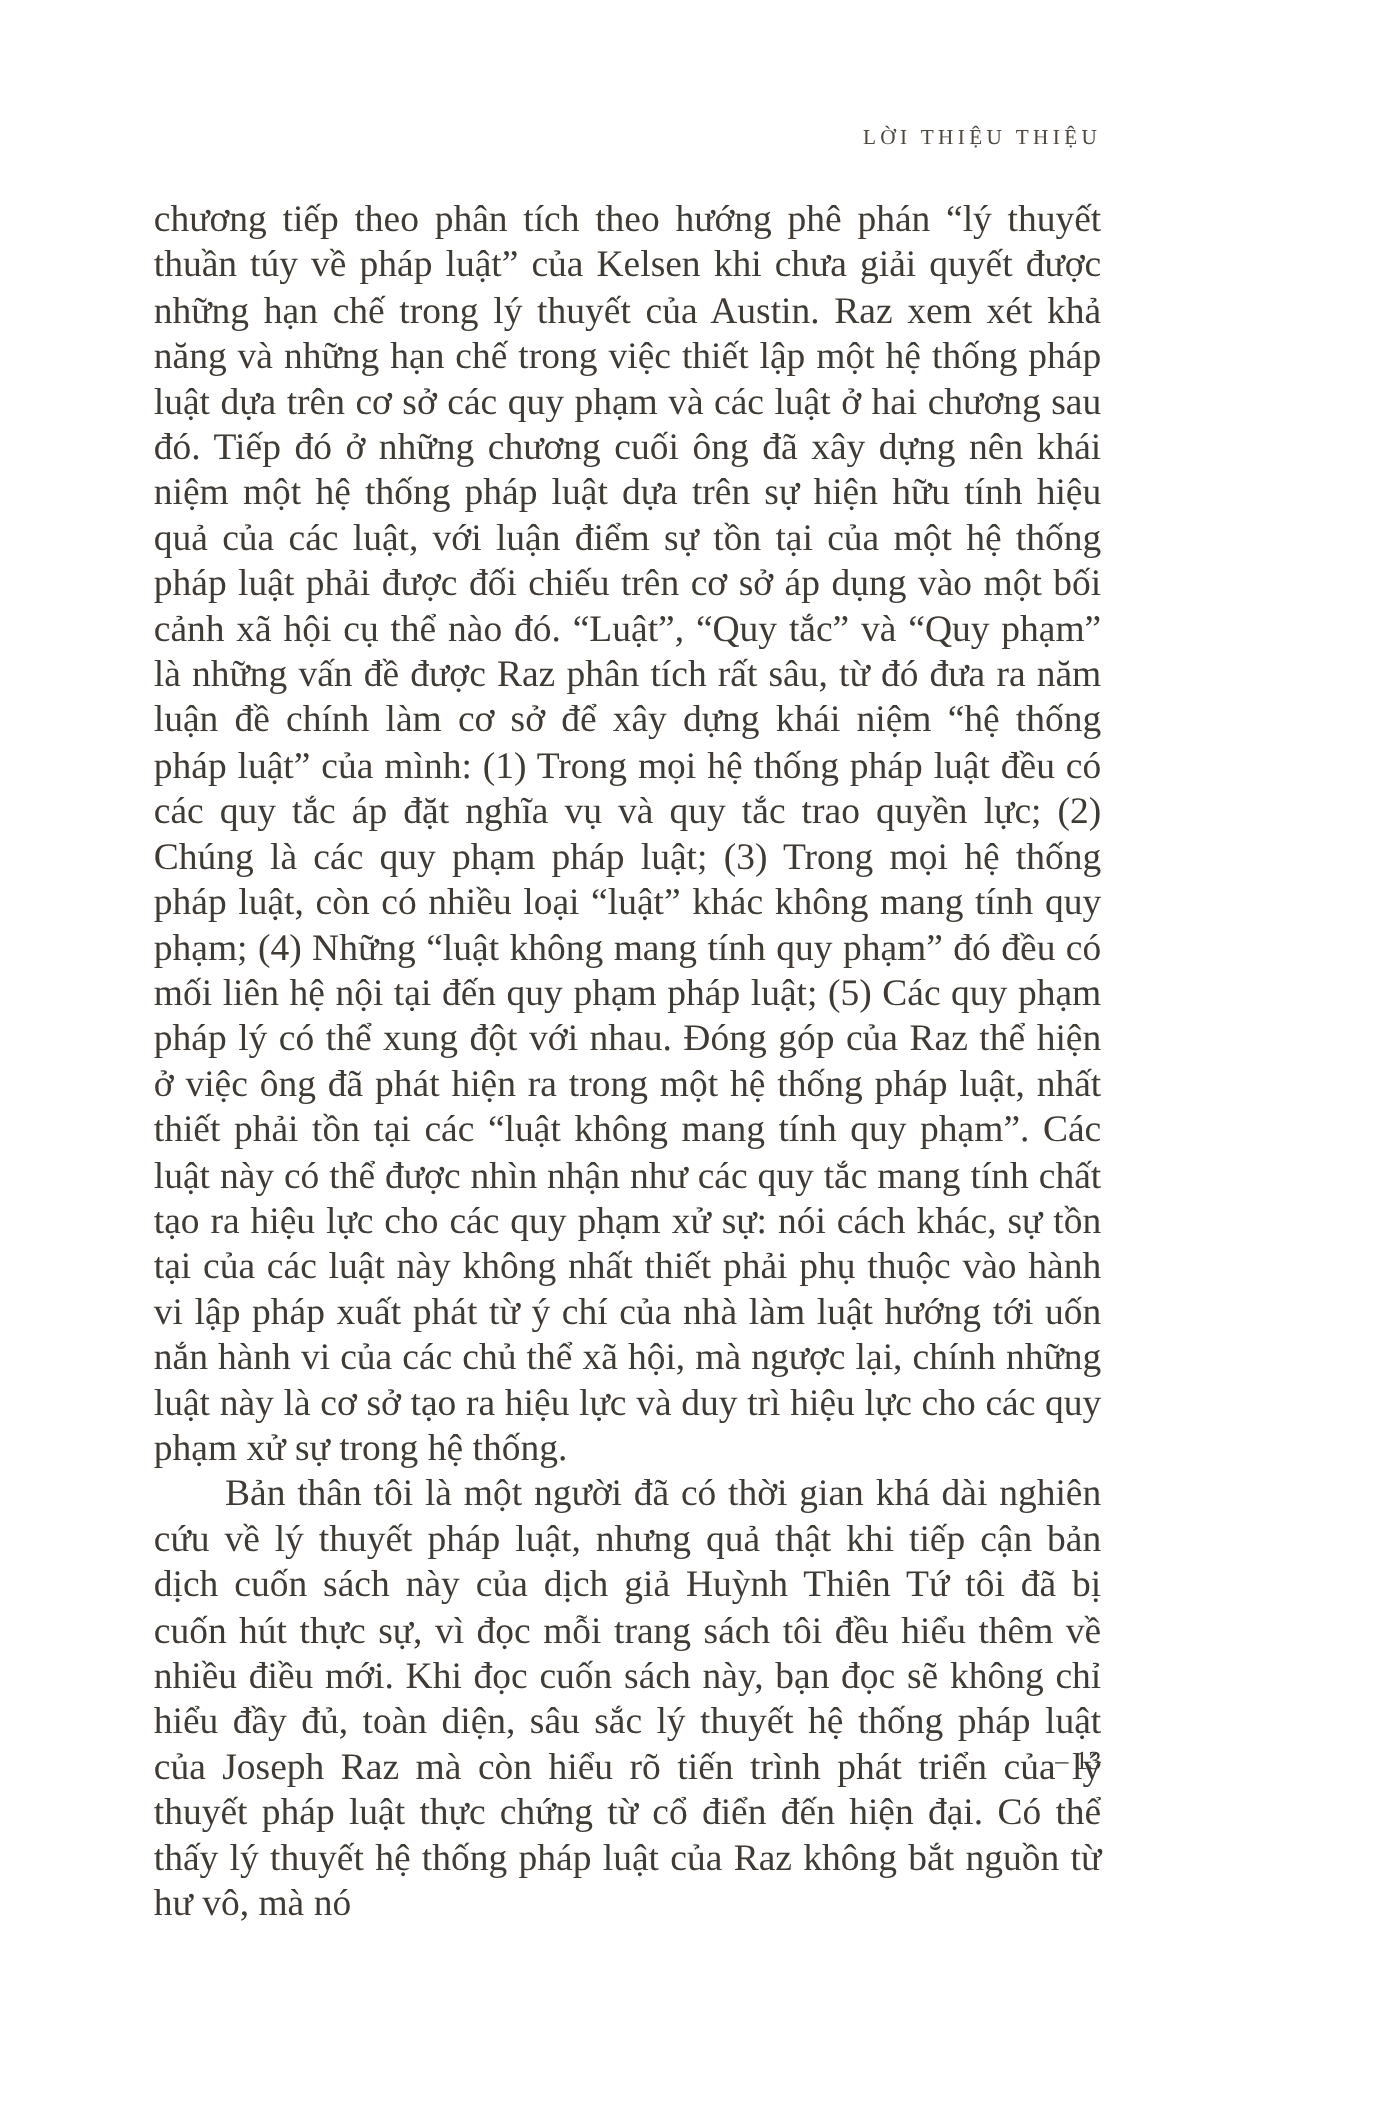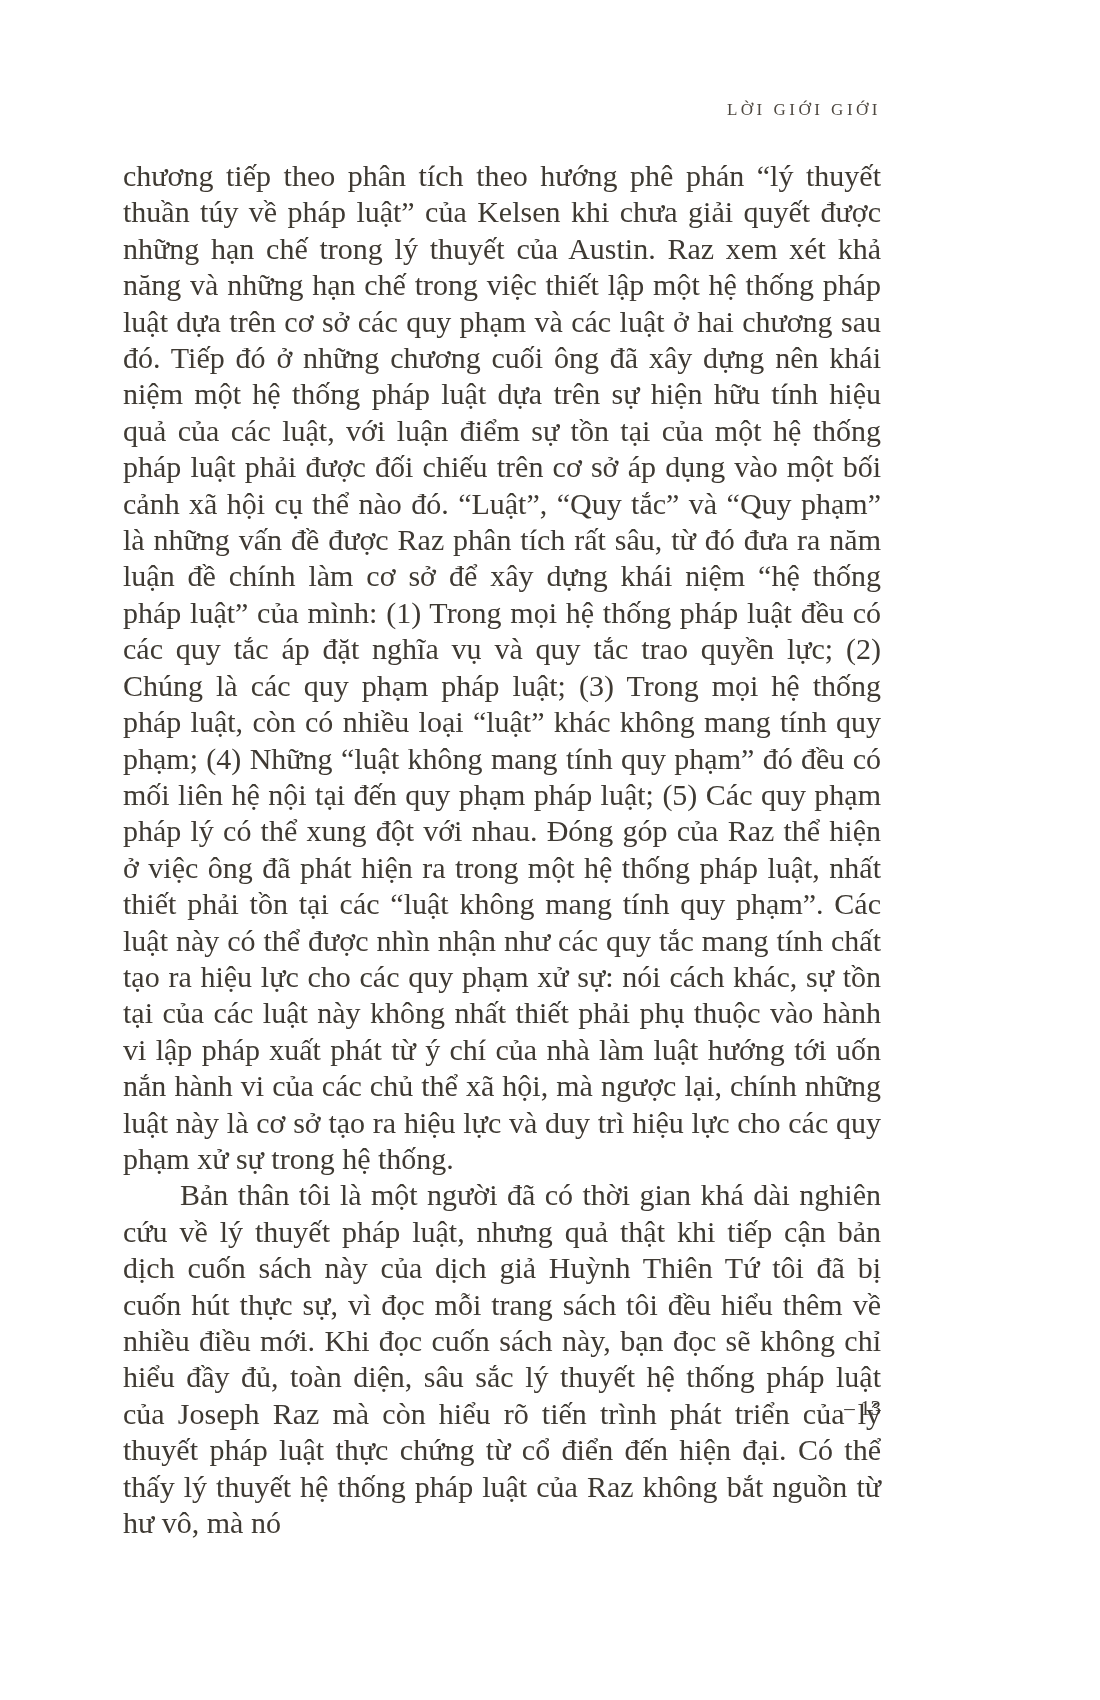--- a/index.html
+++ b/index.html
@@ -53,21 +53,21 @@
     font-size: 21px;
     color: #3f3a33;
   }
 </style>
 </head>
 <body>
 
 <div class="page">
 
   <header class="running-head">
-    <span>LỜI GIỚI GIỚI</span>
+    <span>LỜI THIỆU THIỆU</span>
   </header>
 
   <main class="body-text">
     <p class="para">chương tiếp theo phân tích theo hướng phê phán “lý thuyết thuần túy về pháp luật” của Kelsen khi chưa giải quyết được những hạn chế trong lý thuyết của Austin. Raz xem xét khả năng và những hạn chế trong việc thiết lập một hệ thống pháp luật dựa trên cơ sở các quy phạm và các luật ở hai chương sau đó. Tiếp đó ở những chương cuối ông đã xây dựng nên khái niệm một hệ thống pháp luật dựa trên sự hiện hữu tính hiệu quả của các luật, với luận điểm sự tồn tại của một hệ thống pháp luật phải được đối chiếu trên cơ sở áp dụng vào một bối cảnh xã hội cụ thể nào đó. “Luật”, “Quy tắc” và “Quy phạm” là những vấn đề được Raz phân tích rất sâu, từ đó đưa ra năm luận đề chính làm cơ sở để xây dựng khái niệm “hệ thống pháp luật” của mình: (1) Trong mọi hệ thống pháp luật đều có các quy tắc áp đặt nghĩa vụ và quy tắc trao quyền lực; (2) Chúng là các quy phạm pháp luật; (3) Trong mọi hệ thống pháp luật, còn có nhiều loại “luật” khác không mang tính quy phạm; (4) Những “luật không mang tính quy phạm” đó đều có mối liên hệ nội tại đến quy phạm pháp luật; (5) Các quy phạm pháp lý có thể xung đột với nhau. Đóng góp của Raz thể hiện ở việc ông đã phát hiện ra trong một hệ thống pháp luật, nhất thiết phải tồn tại các “luật không mang tính quy phạm”. Các luật này có thể được nhìn nhận như các quy tắc mang tính chất tạo ra hiệu lực cho các quy phạm xử sự: nói cách khác, sự tồn tại của các luật này không nhất thiết phải phụ thuộc vào hành vi lập pháp xuất phát từ ý chí của nhà làm luật hướng tới uốn nắn hành vi của các chủ thể xã hội, mà ngược lại, chính những luật này là cơ sở tạo ra hiệu lực và duy trì hiệu lực cho các quy phạm xử sự trong hệ thống.</p>
     <p class="para indented">Bản thân tôi là một người đã có thời gian khá dài nghiên cứu về lý thuyết pháp luật, nhưng quả thật khi tiếp cận bản dịch cuốn sách này của dịch giả Huỳnh Thiên Tứ tôi đã bị cuốn hút thực sự, vì đọc mỗi trang sách tôi đều hiểu thêm về nhiều điều mới. Khi đọc cuốn sách này, bạn đọc sẽ không chỉ hiểu đầy đủ, toàn diện, sâu sắc lý thuyết hệ thống pháp luật của Joseph Raz mà còn hiểu rõ tiến trình phát triển của lý thuyết pháp luật thực chứng từ cổ điển đến hiện đại. Có thể thấy lý thuyết hệ thống pháp luật của Raz không bắt nguồn từ hư vô, mà nó</p>
   </main>
 
   <footer class="page-footer">
     <span>– 13</span>
   </footer>

